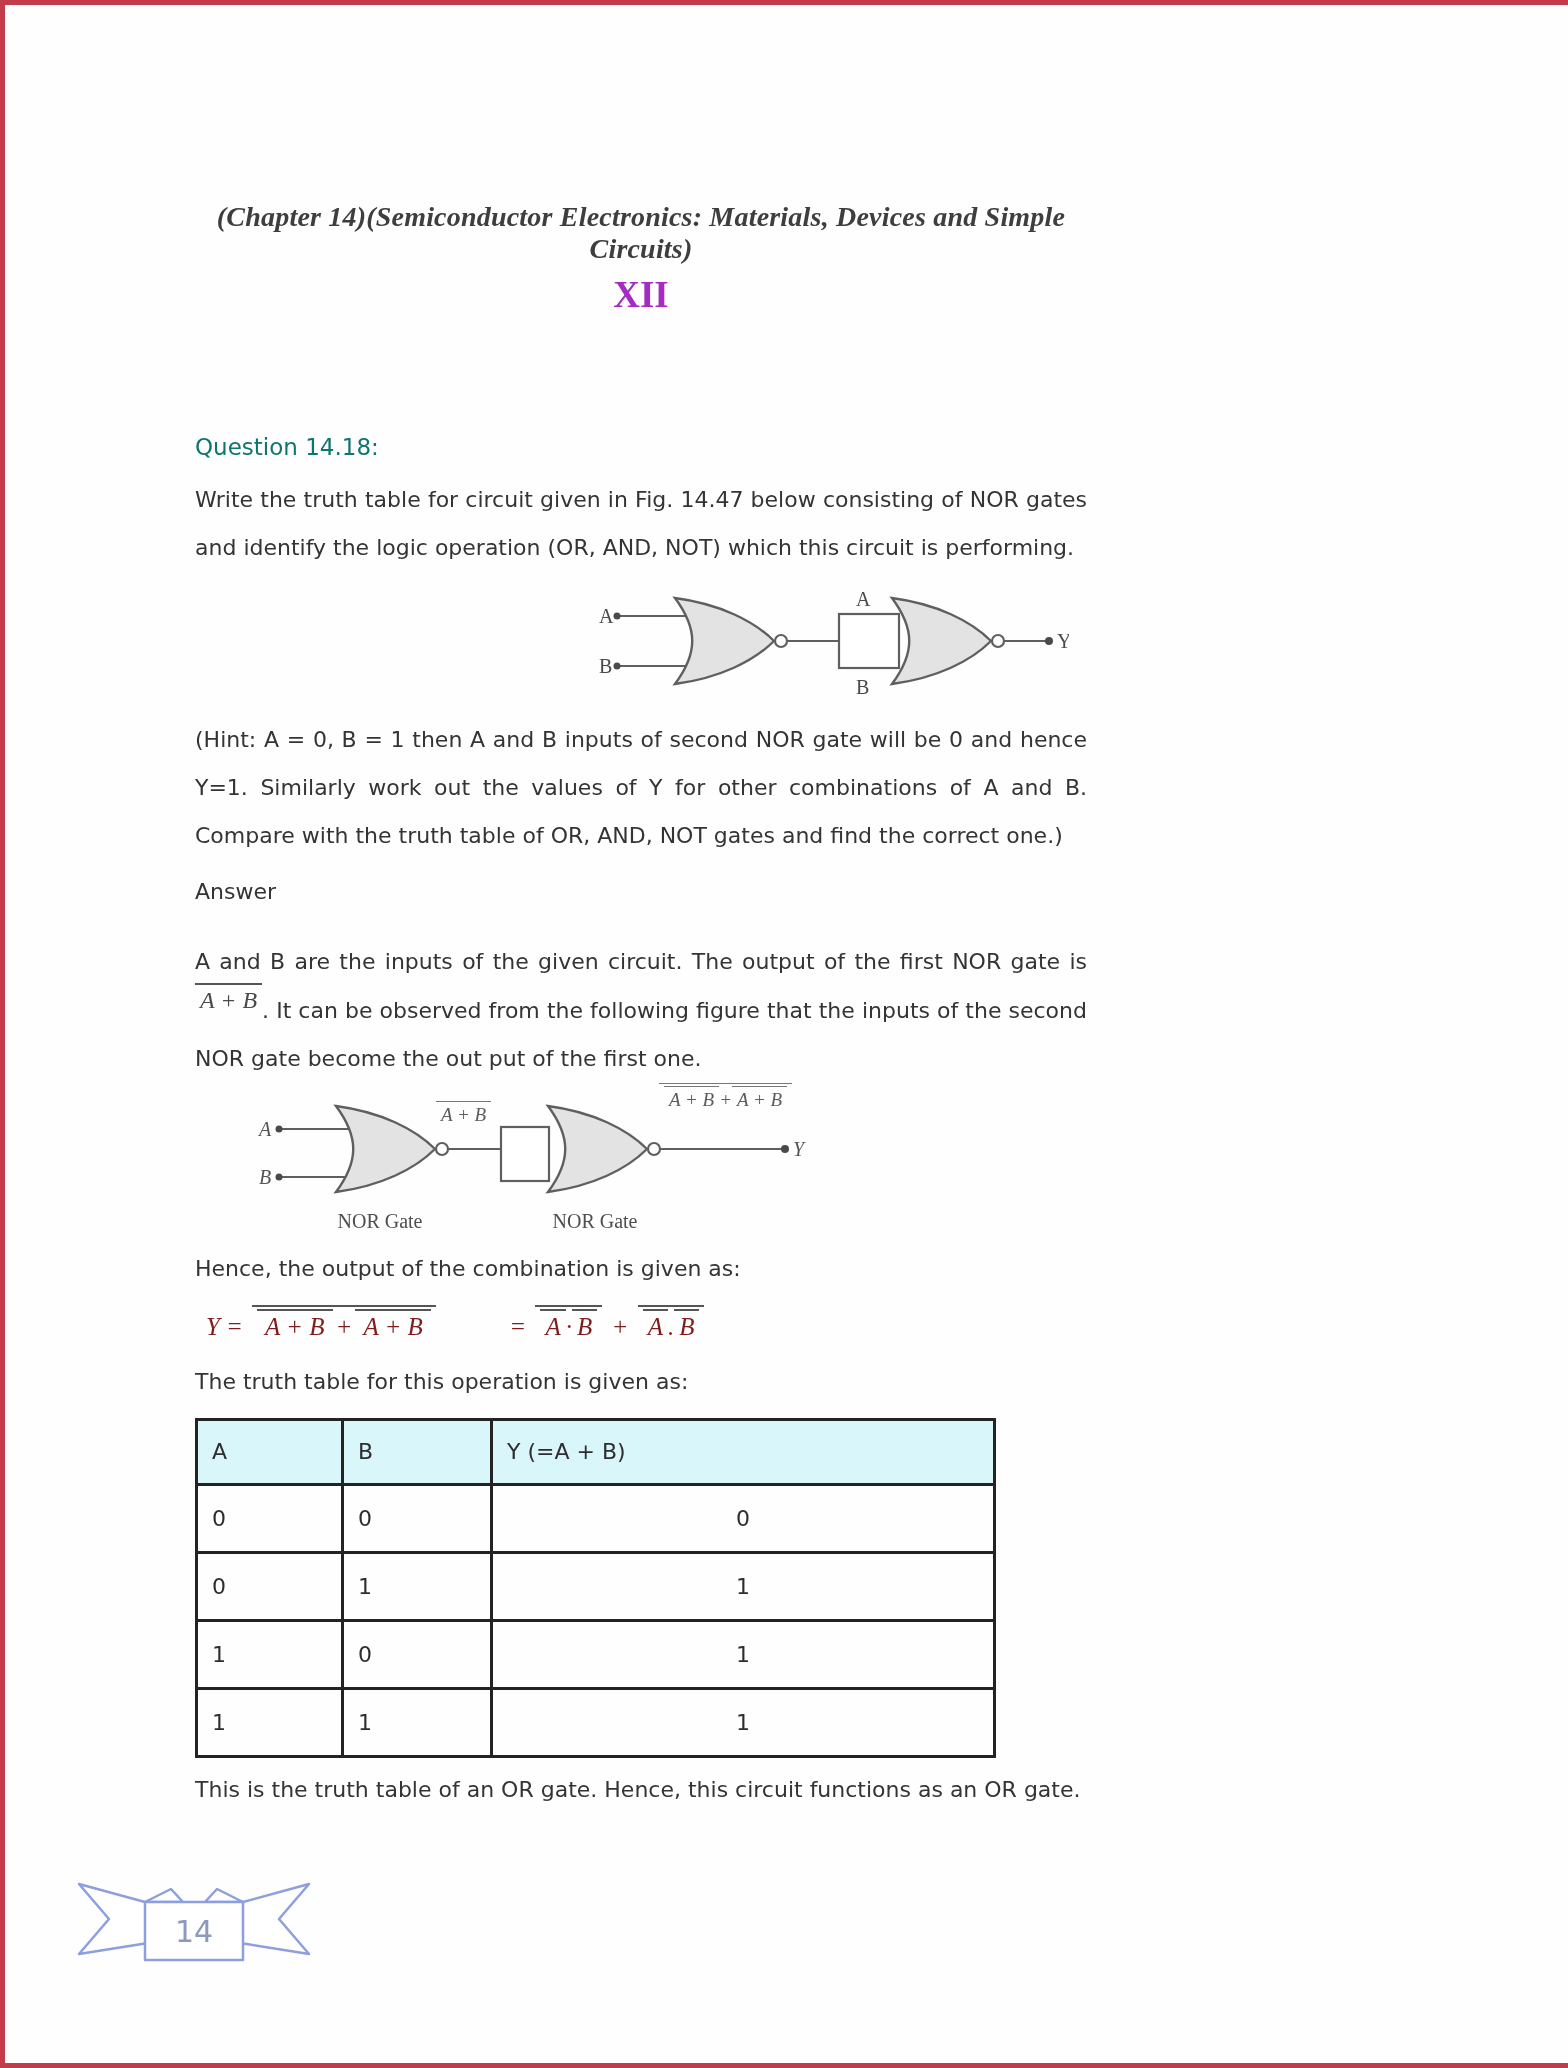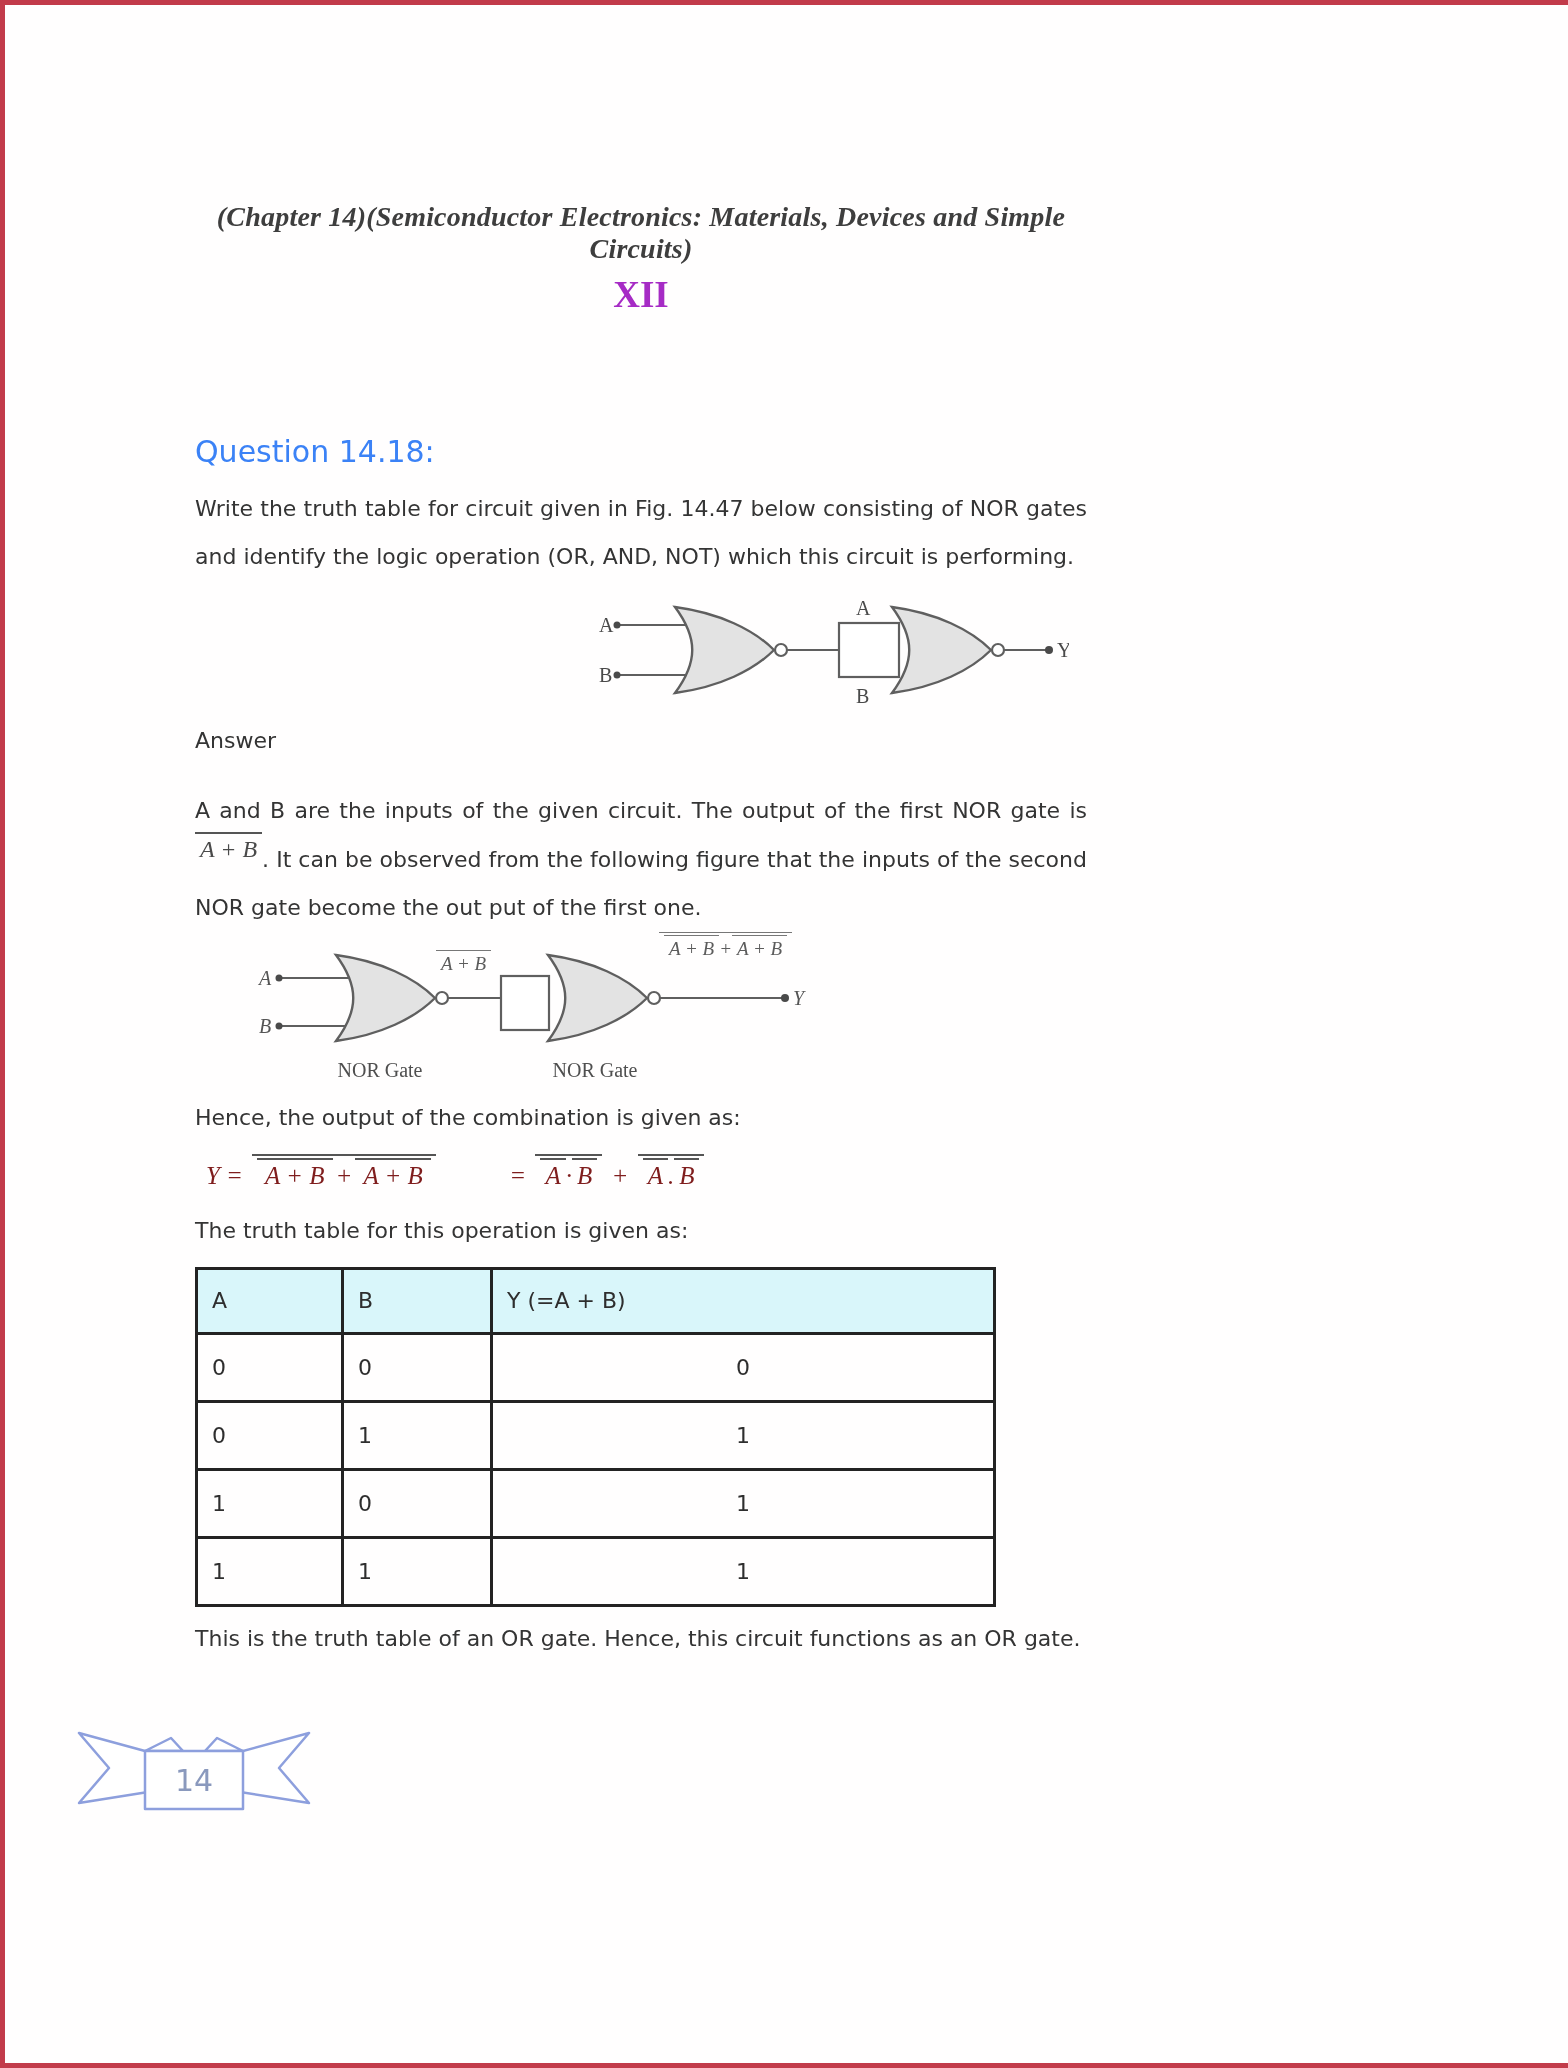--- a/index.html
+++ b/index.html
@@ -24,21 +24,21 @@
     letter-spacing:0.2px;
   }
   .class-label {
     margin-top:8px;
     text-align:center;
     font-family:"Liberation Serif", serif;
     font-weight:bold; font-size:37px;
     color:var(--class-label, #a62bc5);
   }
 
-  .q-label { margin-top:118px; font-size:30px; color:#3b82f6; }
+  .q-label { margin-top:118px; font-size:23px; color:#0f766e; }
   .para {
     margin-top:16px;
     font-size:22px; line-height:48px;
     text-align:justify;
     color:#343434;
   }
 
   .figure { position:relative; }
   .fig1 { margin-top:8px; margin-left:399px; width:475px; height:120px; }
   .fig2 { margin-top:4px; margin-left:60px; width:575px; height:150px; }
@@ -133,20 +133,21 @@
         <g transform="translate(295,15)">
           <path class="gate" d="M3,3 C26,34 26,58 3,89 C48,83 82,66 102,46 C82,26 48,9 3,3 Z"></path>
         </g>
         <circle class="bubble" cx="404" cy="61" r="6"></circle>
         <line class="wire" x1="410" y1="61" x2="455" y2="61"></line>
         <circle class="node" cx="455" cy="61" r="4"></circle>
         <text class="figtext" x="463" y="68">Y</text>
       </svg>
     </div>
 
+    <div class="para">(Hint: A = 0, B = 1 then A and B inputs of second NOR gate will be 0 and hence Y=1. Similarly work out the values of Y for other combinations of A and B. Compare with the truth table of OR, AND, NOT gates and find the correct one.)</div>
     <div class="para" style="margin-top:8px;">Answer</div>
 
     <div class="para" style="margin-top:22px;">
       <span>A and B are the inputs of the given circuit. The output of the first NOR gate is </span><span class="inline-f"><span class="ov"><span>A + B</span></span></span><span>. It can be observed from the following figure that the inputs of the second NOR gate become the out put of the first one.</span>
     </div>
 
     <div class="figure fig2">
       <svg width="575" height="150" viewBox="0 0 575 150">
         <line class="wire" x1="24" y1="42" x2="100" y2="42"></line>
         <line class="wire" x1="24" y1="90" x2="100" y2="90"></line>

